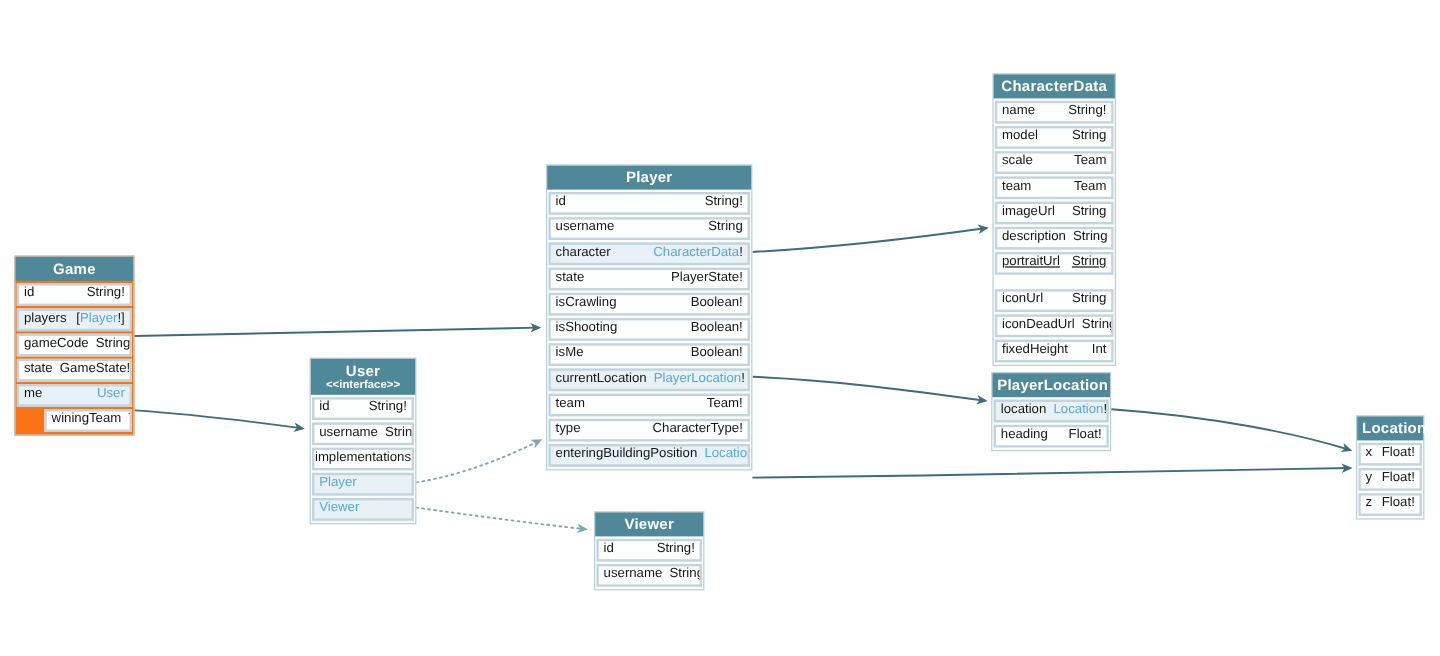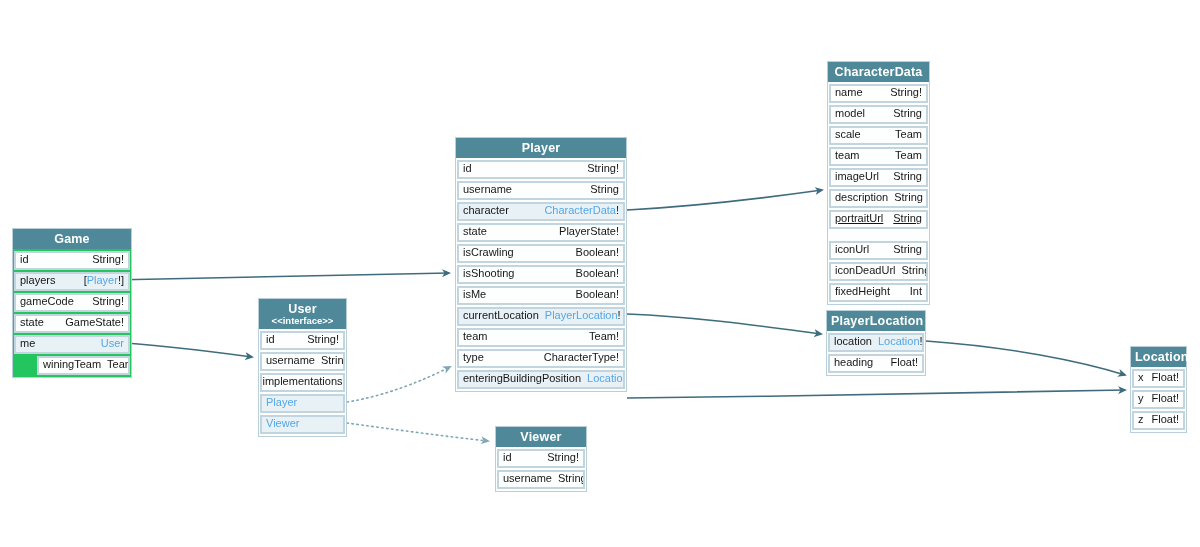--- a/index.html
+++ b/index.html
@@ -47,21 +47,21 @@
       <path d="M 112 280 C 240 277, 360 275, 449 273" fill="none" stroke="#3e6c7c" stroke-width="1.6" marker-end="url(#arrow-solid)"></path>
       <path d="M 112 342 C 160 345, 215 352, 252 357" fill="none" stroke="#3e6c7c" stroke-width="1.6" marker-end="url(#arrow-solid)"></path>
       <path d="M 627 210 C 700 206, 765 198, 822 190" fill="none" stroke="#3e6c7c" stroke-width="1.6" marker-end="url(#arrow-solid)"></path>
       <path d="M 627 314 C 700 317, 768 327, 821 334" fill="none" stroke="#3e6c7c" stroke-width="1.6" marker-end="url(#arrow-solid)"></path>
       <path d="M 627 398 C 800 396, 1000 393, 1125 390" fill="none" stroke="#3e6c7c" stroke-width="1.6" marker-end="url(#arrow-solid)"></path>
       <path d="M 926 341 C 1010 347, 1080 361, 1125 375" fill="none" stroke="#3e6c7c" stroke-width="1.6" marker-end="url(#arrow-solid)"></path>
       <path d="M 347 402 C 385 396, 422 381, 450 367" fill="none" stroke="#7fa7b4" stroke-width="1.6" stroke-dasharray="1.5 3.5" stroke-linecap="round" marker-end="url(#arrow-dotted)"></path>
       <path d="M 347 423 C 390 429, 450 437, 488 441" fill="none" stroke="#7fa7b4" stroke-width="1.6" stroke-dasharray="1.5 3.5" stroke-linecap="round" marker-end="url(#arrow-dotted)"></path>
     </svg>
   <div id="tables-layer">
-      <div class="type-table" style="left: 12px; top: 228px; width: 120px; border-color: rgb(185, 207, 217); background: #22c55e;">
+      <div class="type-table" style="left: 12px; top: 213px; width: 100px; border-color: rgb(185, 207, 217); background: #f97316;">
         <div class="tbl-header" style="background: rgb(79, 137, 153); color: rgb(255, 255, 255); height: 15px;"><span>Game</span></div>
         <div class="row" style="border-color: rgb(194, 213, 222);">
           <span class="fname">id</span>
           <span class="ftype"><span>String!</span></span>
         </div>
         <div class="row hl" style="border-color: rgb(194, 213, 222); background: rgb(231, 241, 246);">
           <span class="fname">players</span>
           <span class="ftype"><span>[</span><span class="link" style="color: rgb(87, 167, 228);">Player</span><span>!]</span></span>
         </div>
         <div class="row" style="border-color: rgb(194, 213, 222);">

